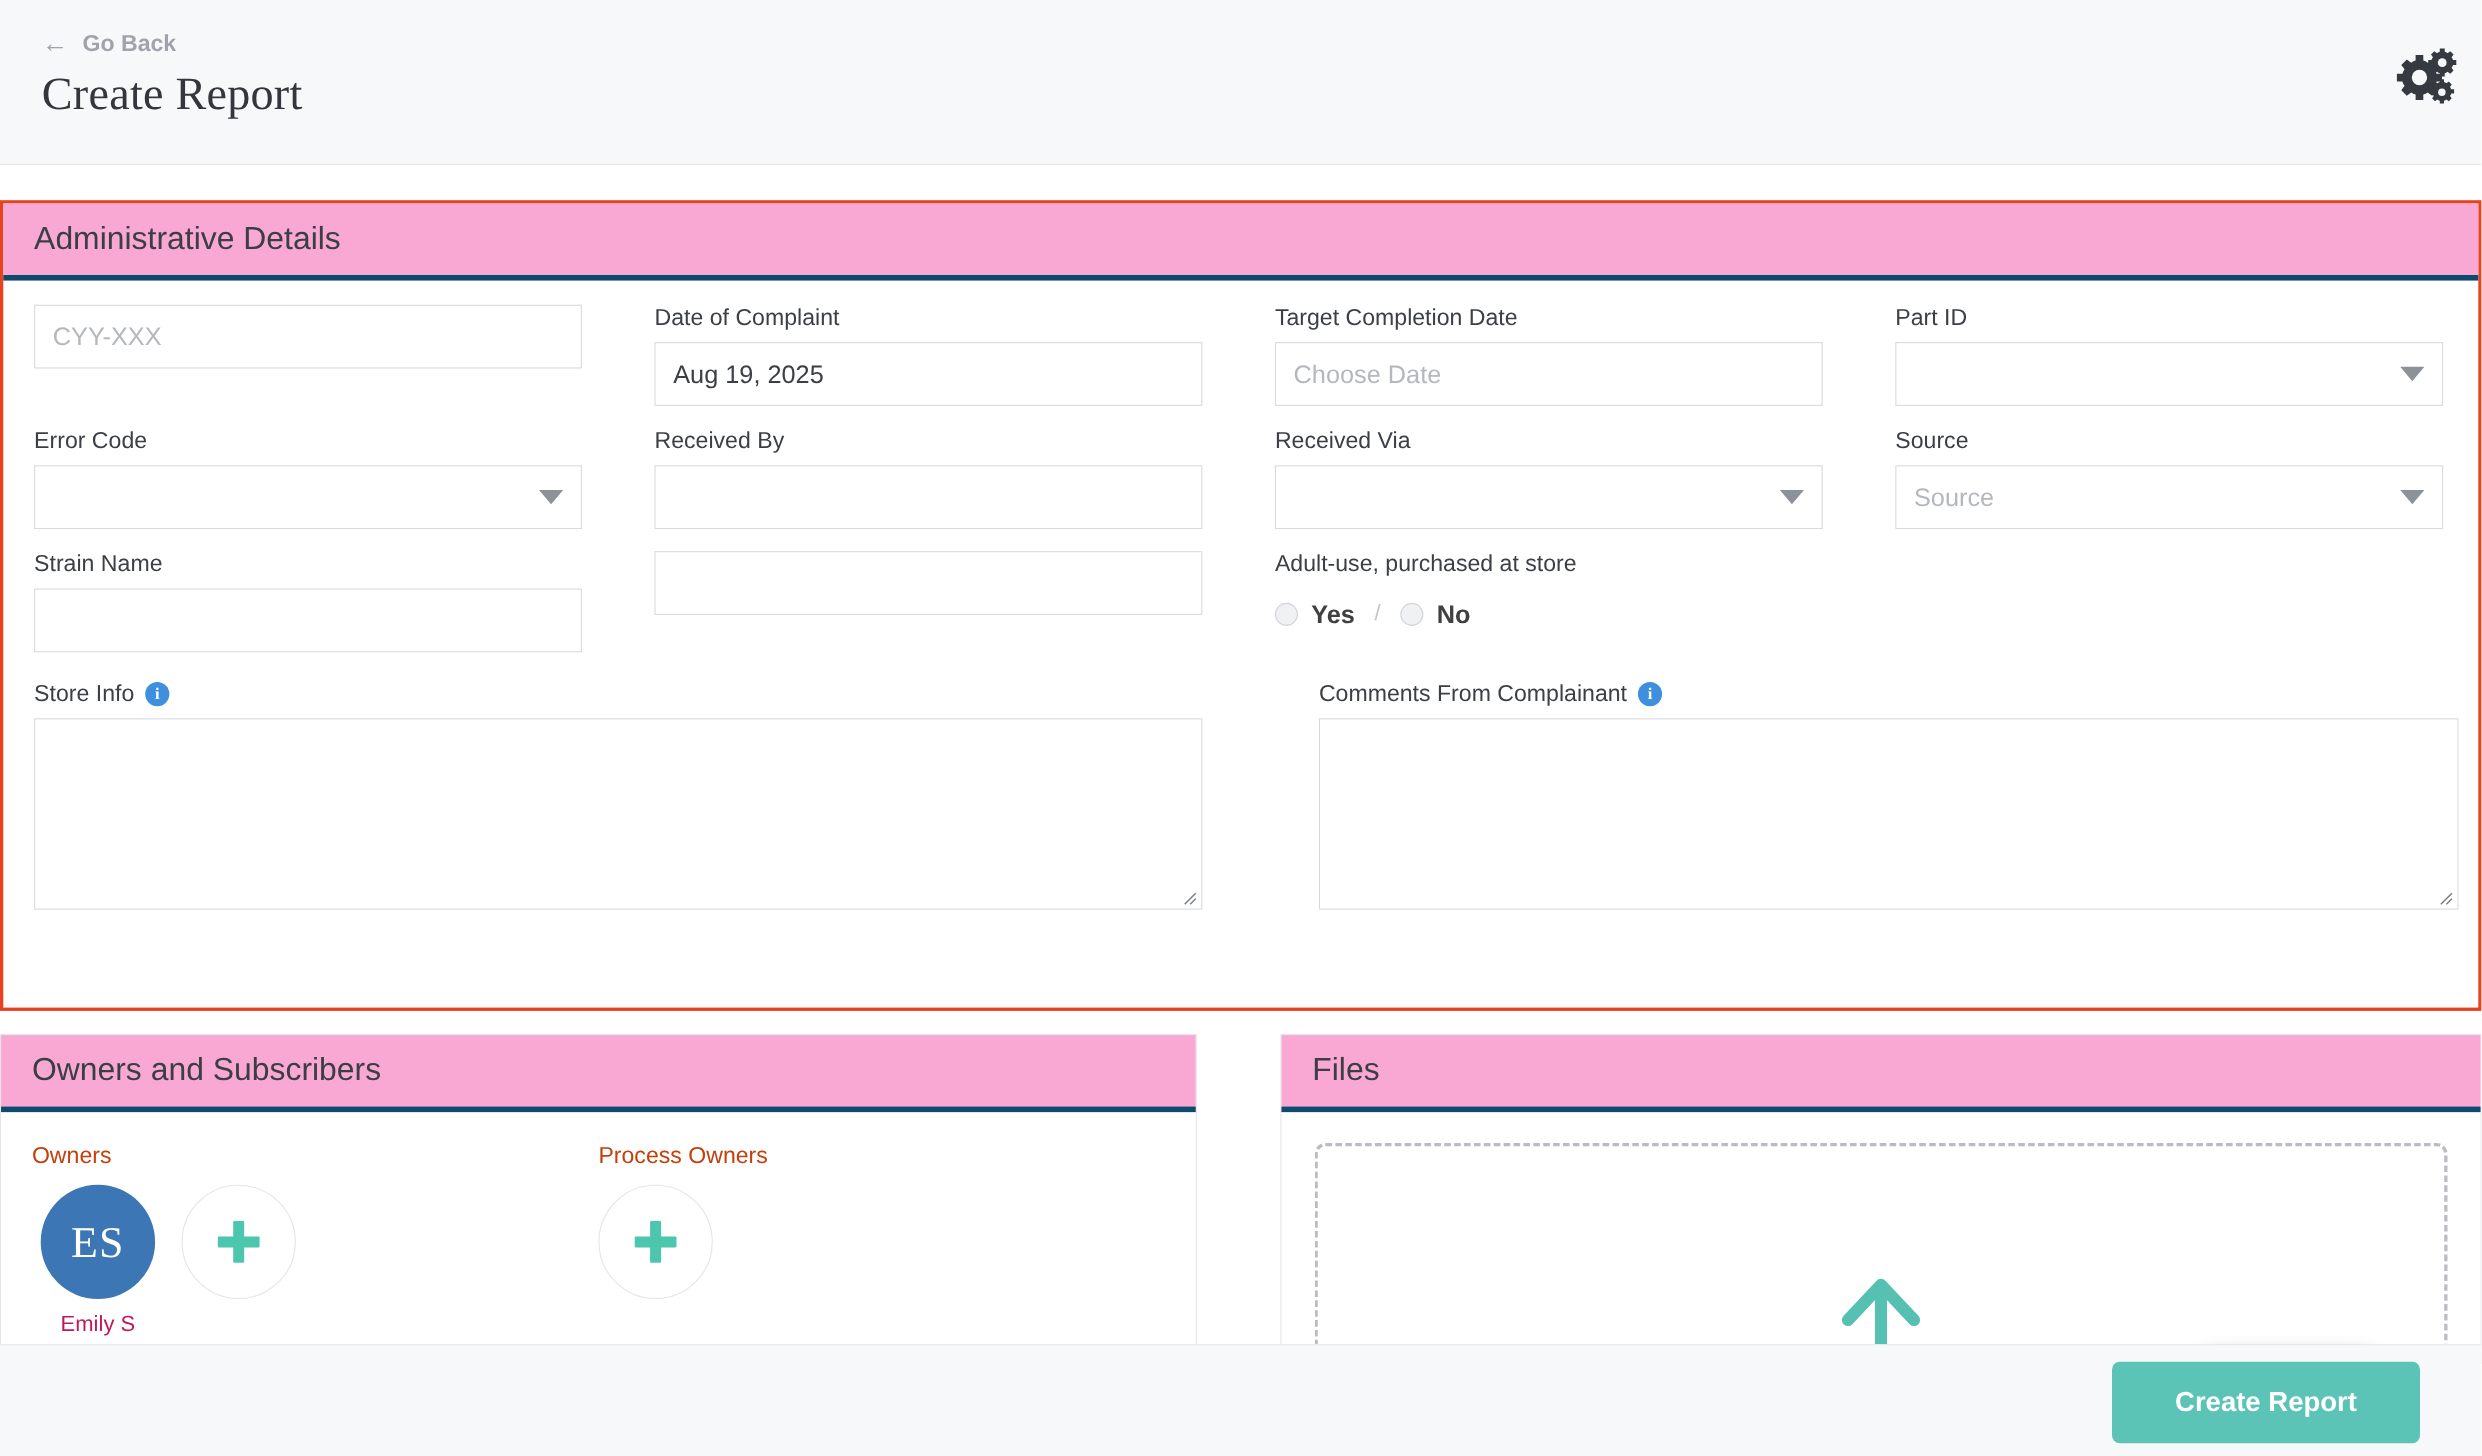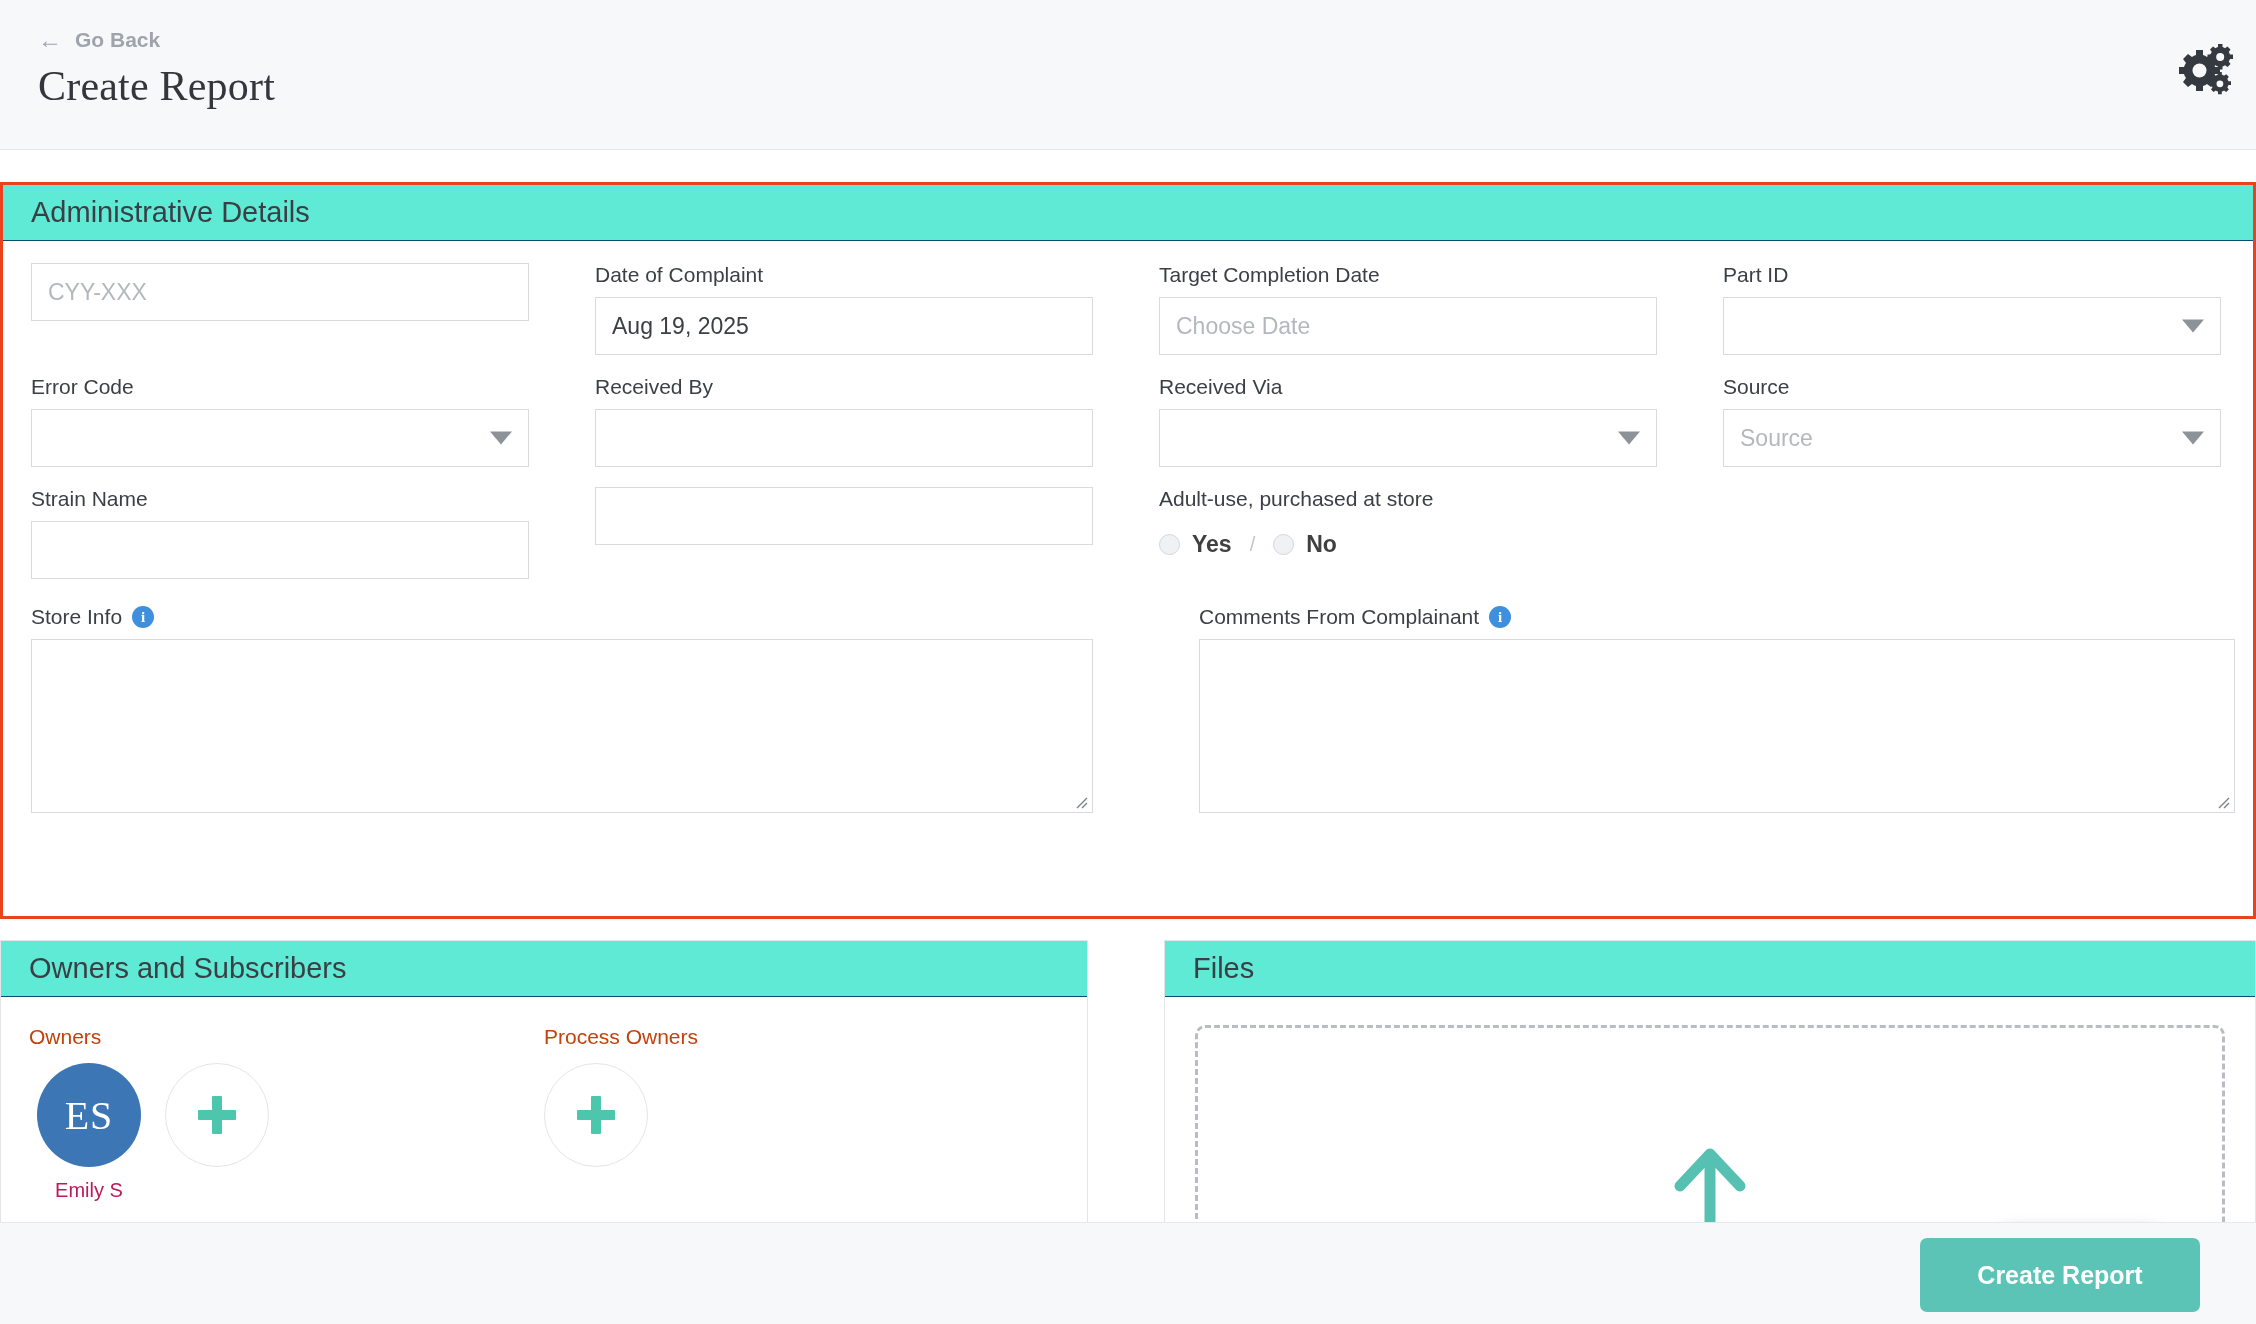--- a/index.html
+++ b/index.html
@@ -32,22 +32,22 @@
     cursor:pointer;
   }
 
   
   .card {
     position:absolute; background:#fff;
     border:1px solid #E3E5E8;
   }
   .card-hl { border:3px solid #E8421F; }
   .card-head {
-    background:#5eead4; border-bottom:1px solid #0c4a6e;
-    height:56px; display:flex; align-items:center; padding-left:28px;
+    background:#f9a8d4; border-bottom:5px solid #0c4a6e;
+    height:70px; display:flex; align-items:center; padding-left:28px;
   }
   .card-head h2 { font-size:29px; font-weight:400; color:#3B3F45; }
 
   
   #admin-card { left:0; top:182px; width:2256px; height:737px; }
   .admin-body { position:relative; padding:22px 28px 0 28px; }
 
   
   .field-row { display:flex; gap:66px; margin-bottom:20px; }
   .field { width:498px; }

